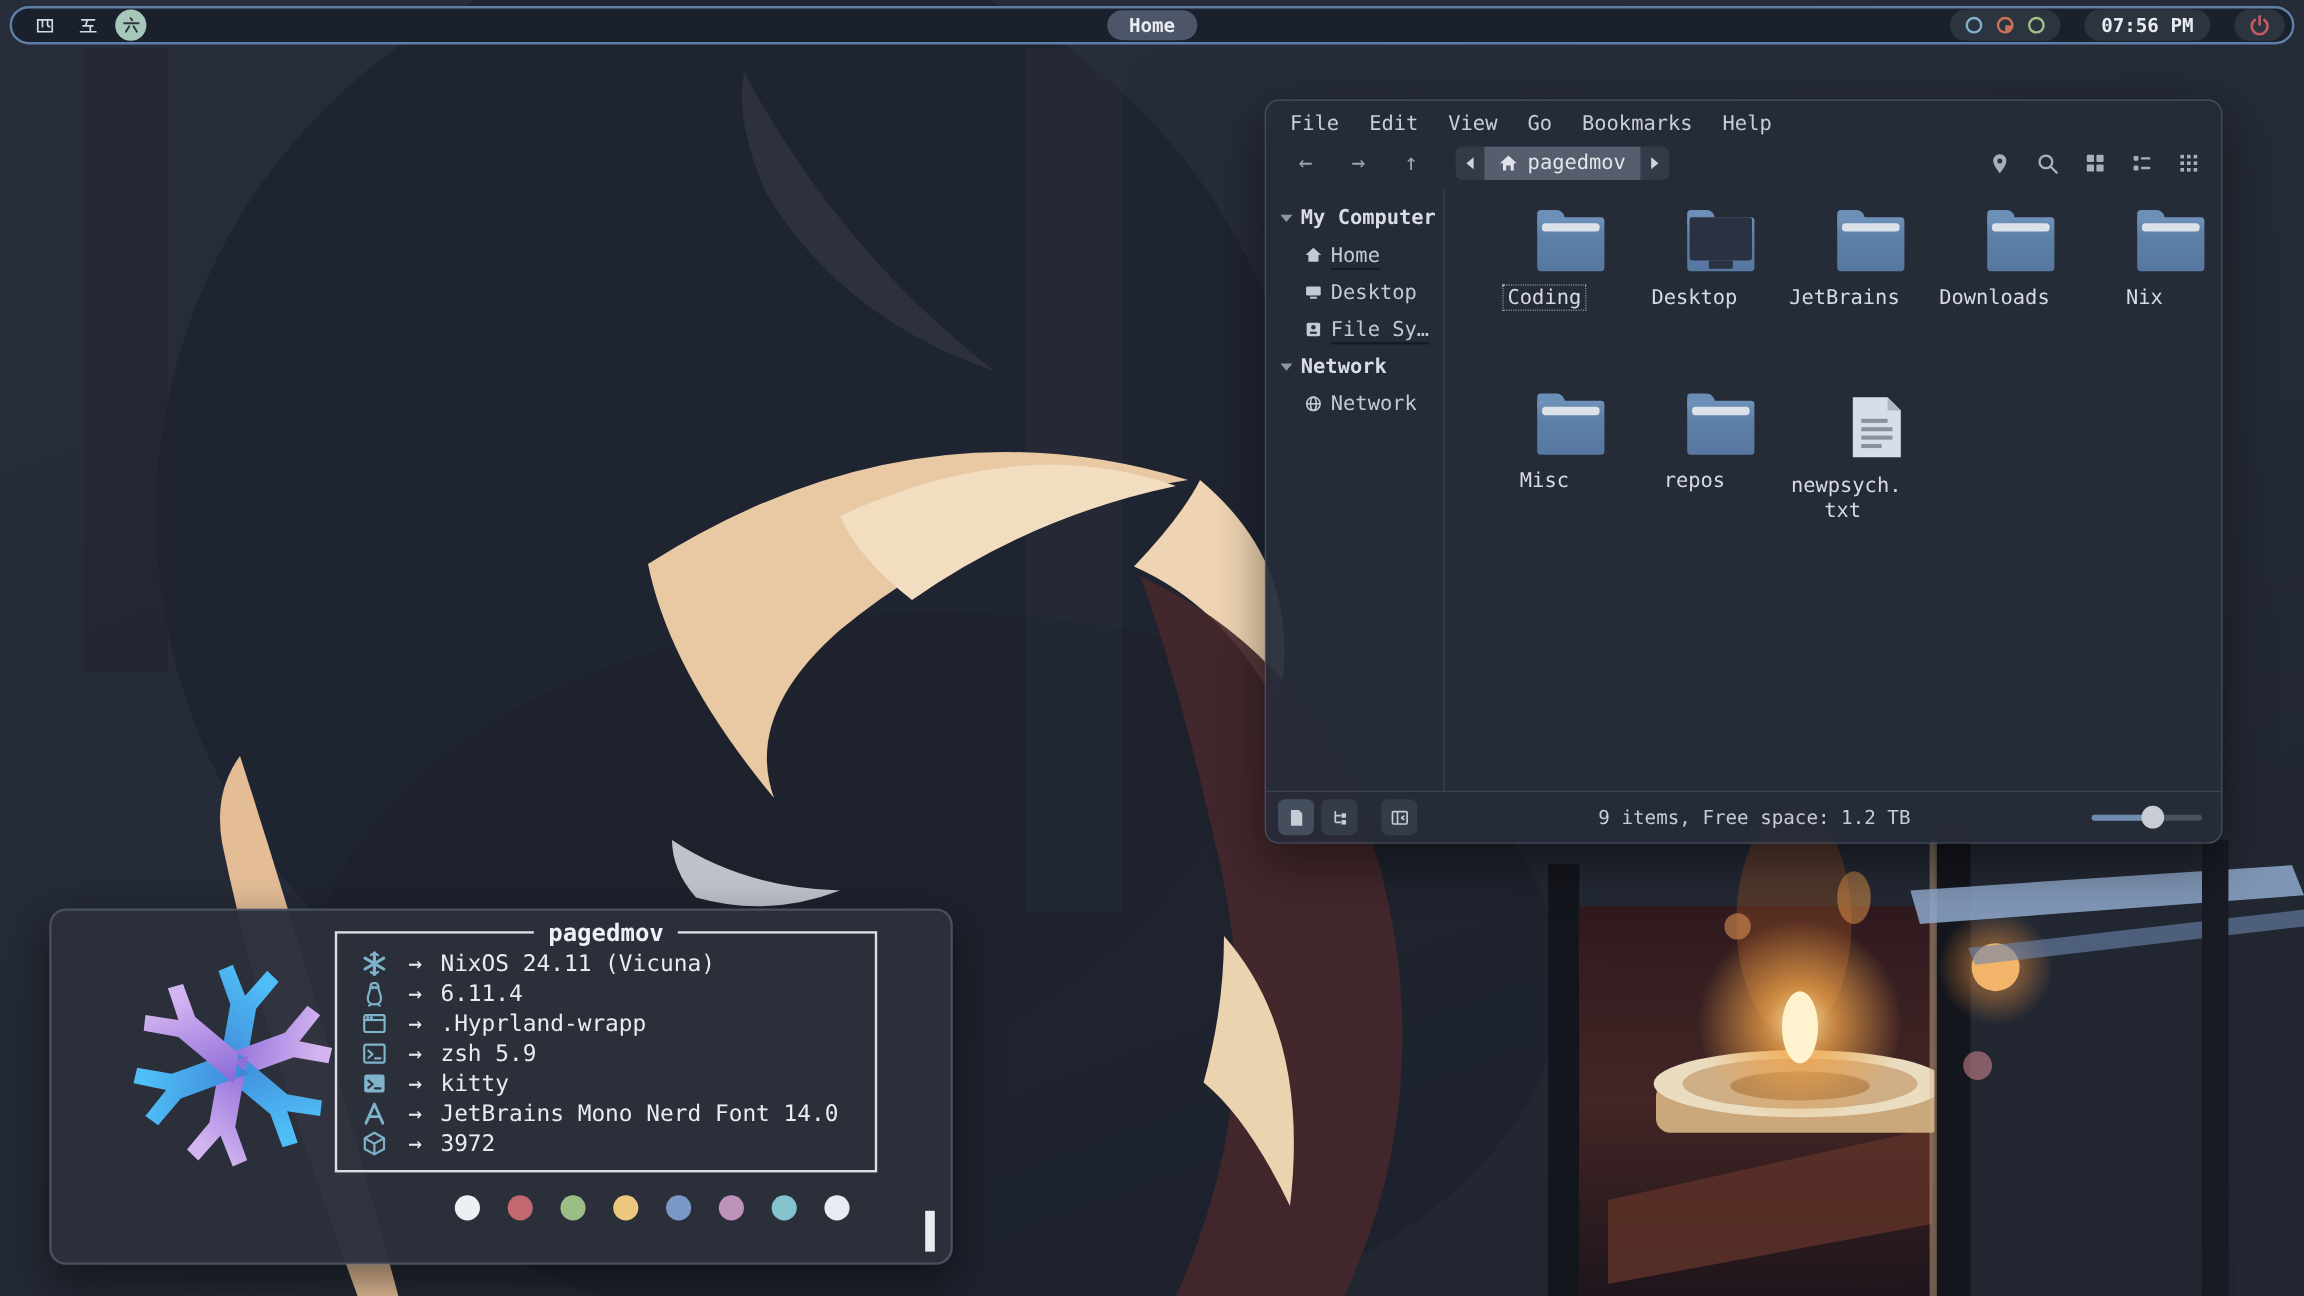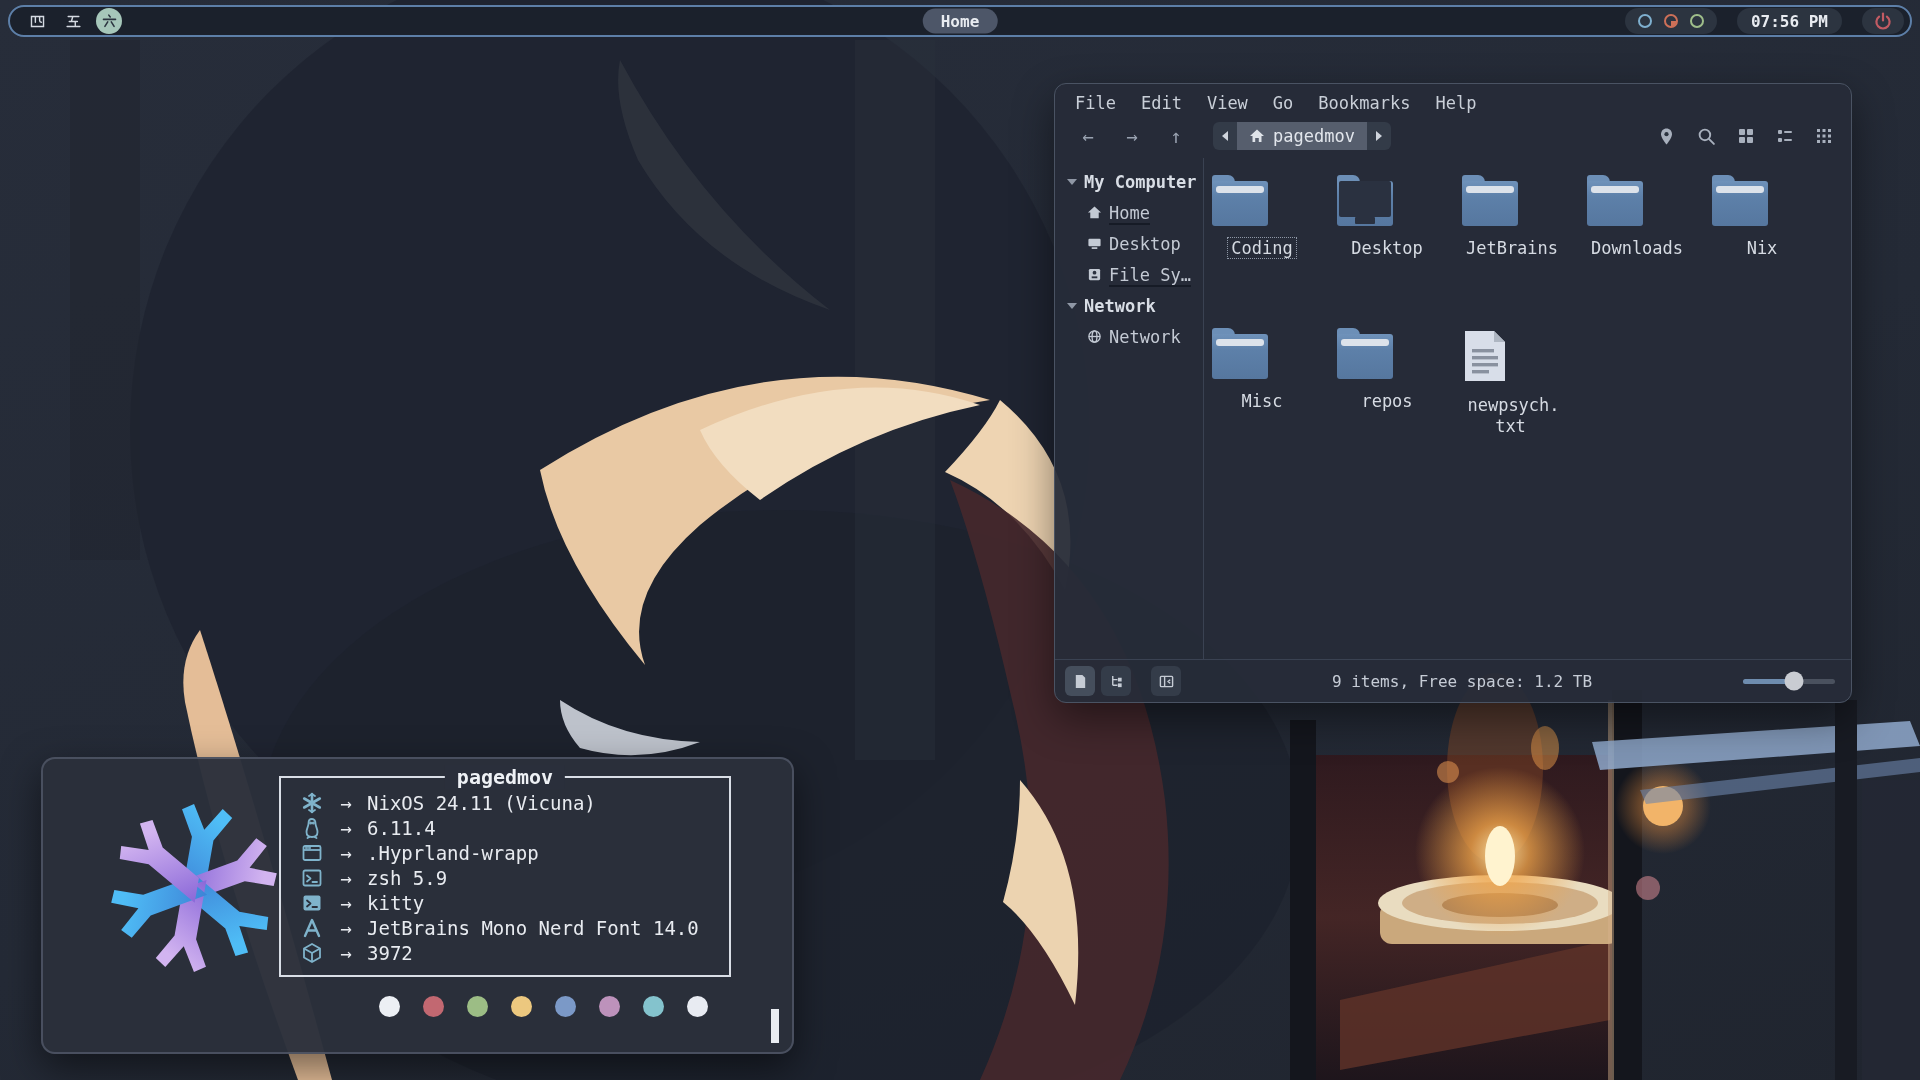--- a/index.html
+++ b/index.html
@@ -39,21 +39,21 @@
   .tb-icons svg{display:block;}
   #fm-body{flex:1;display:flex;min-height:0;}
   #fm-sidebar{width:149px;padding:8px 0 0 12px;box-sizing:border-box;border-right:1px solid #3a4252;font-size:17px;}
   .side-header{display:flex;align-items:center;gap:7px;height:31px;font-weight:bold;color:#d8dde5;}
   .side-item{display:flex;align-items:center;gap:7px;height:31px;padding-left:20px;color:#c4cad4;}
   .side-item .lbl{line-height:20px;}
   .side-item.current .lbl{box-shadow:0 2px 0 0 #161b26;}
   .tri-down{width:0;height:0;border-left:5px solid transparent;border-right:5px solid transparent;border-top:6px solid #8f97a5;}
   #fm-main{flex:1;position:relative;}
   #file-grid{position:absolute;left:8px;top:13px;display:grid;grid-template-columns:repeat(5,125px);grid-auto-rows:153px;}
-  .file-item{display:flex;flex-direction:column;align-items:flex-start;padding-top:10px;}
+  .file-item{display:flex;flex-direction:column;align-items:flex-end;padding-top:10px;}
   .file-label{margin-top:12px;font-size:17px;color:#d6dbe3;text-align:center;width:100px;word-break:break-all;line-height:21px;}
   .file-label .inner{padding:0 3px;}
   .file-item.selected .inner{outline:1px dotted #8e97a6;}
   
   .folder-icon{position:relative;width:56px;height:45px;}
   .folder-icon .tab{position:absolute;top:-6px;left:0;width:23px;height:12px;background:#6c8fb7;border-radius:3px 7px 0 0;}
   .folder-icon .body{position:absolute;inset:0;background:linear-gradient(180deg,#6f92ba 0%,#5d80a9 35%,#56779f 100%);border-radius:3px;}
   .folder-icon .stripe{position:absolute;top:5px;left:4px;right:4px;height:7px;background:#dce2ea;border-radius:3px;}
   .folder-icon .screen{position:absolute;left:2px;right:2px;top:0px;bottom:9px;background:#2a3140;border-radius:2px;}
   .folder-icon .stand{position:absolute;bottom:2px;left:50%;transform:translateX(-50%);width:20px;height:7px;background:#2a3140;border-radius:1px;}

